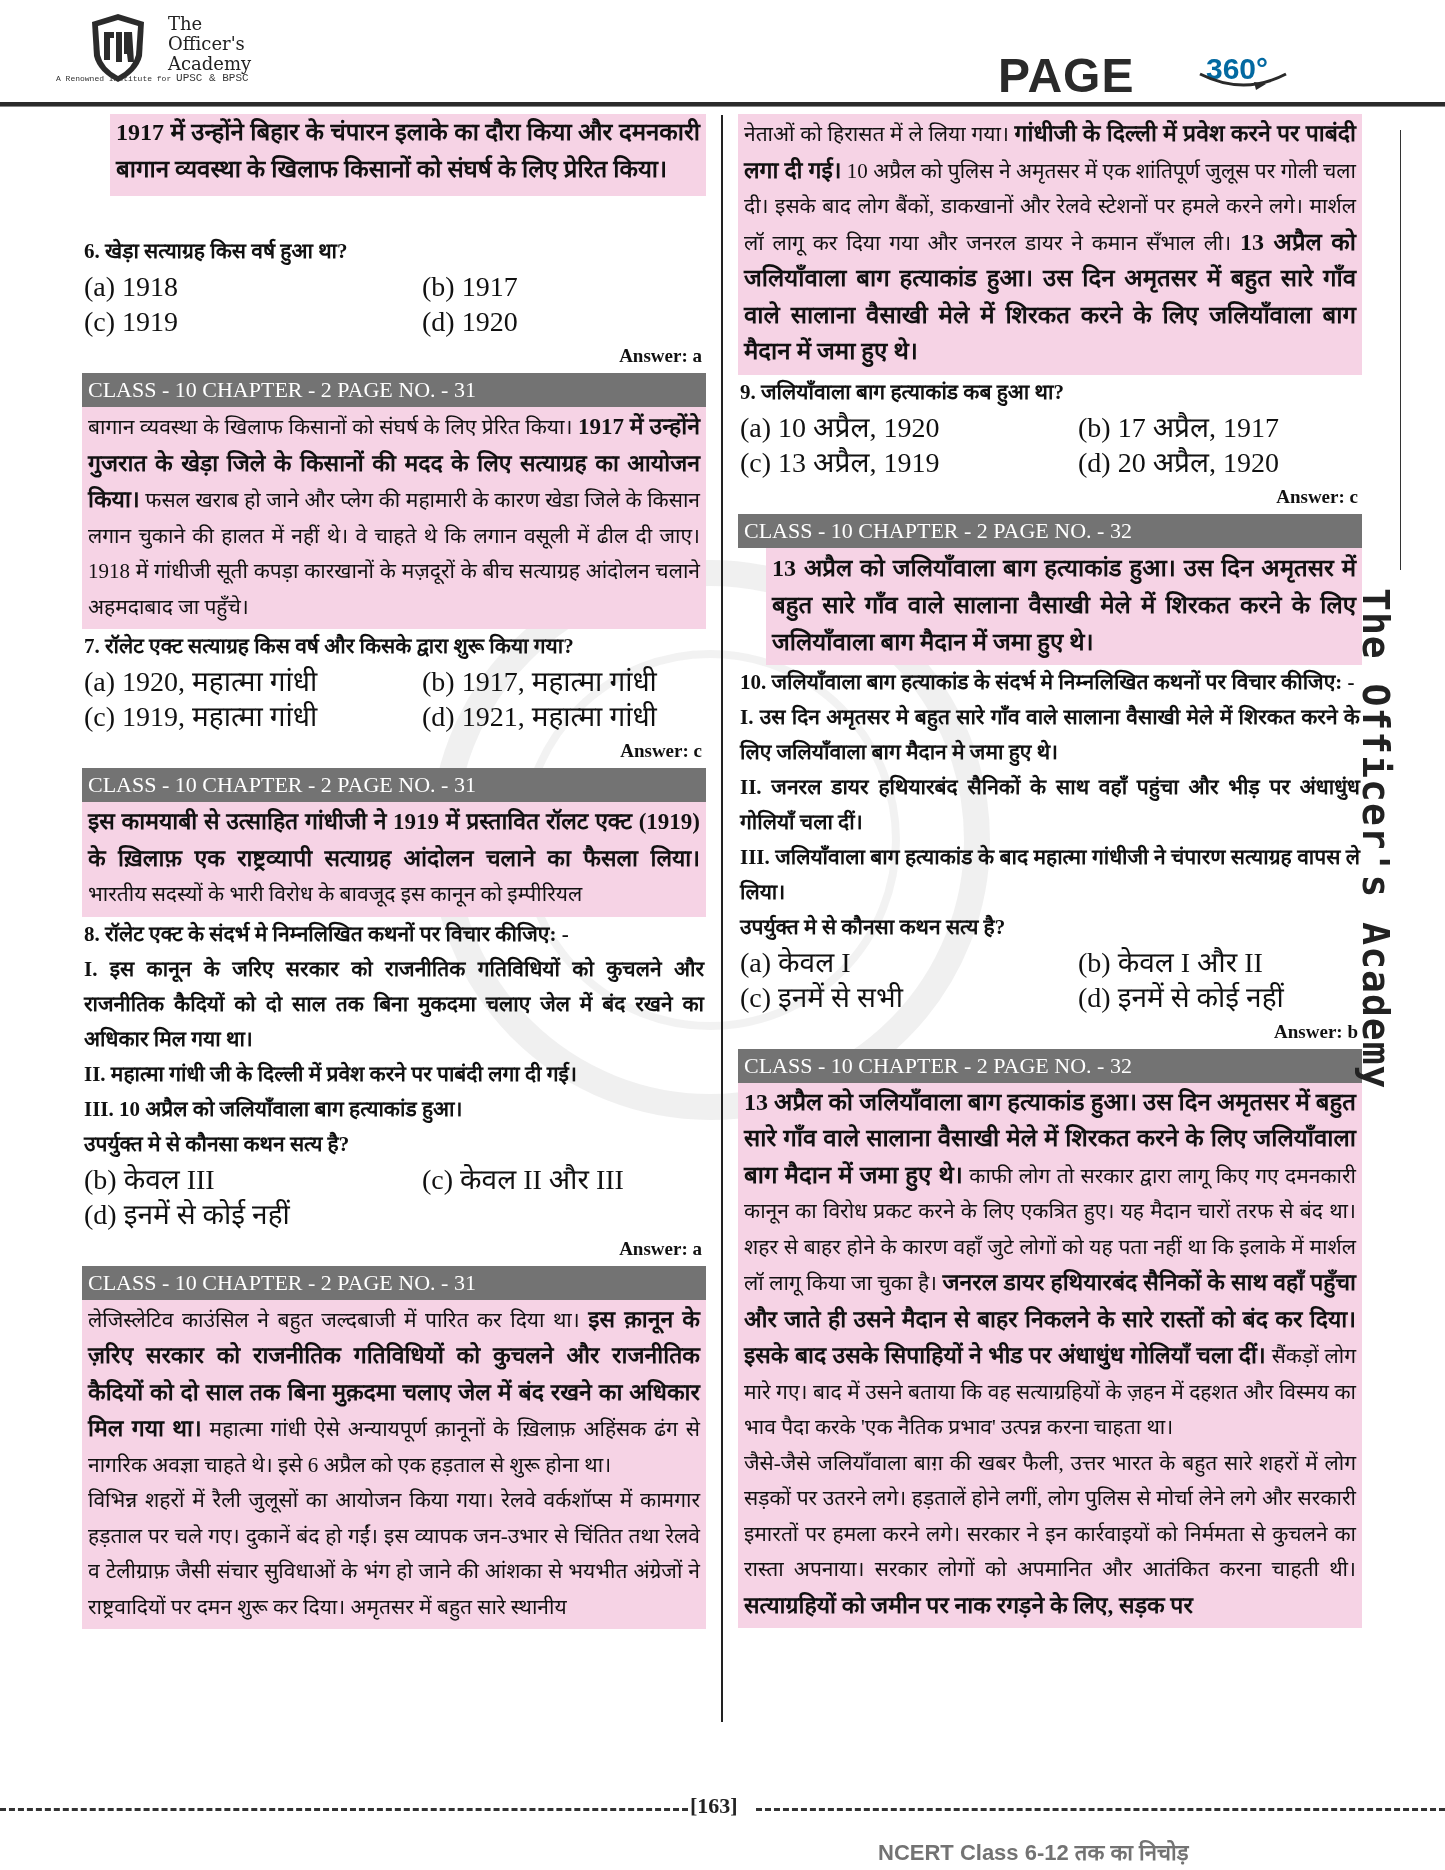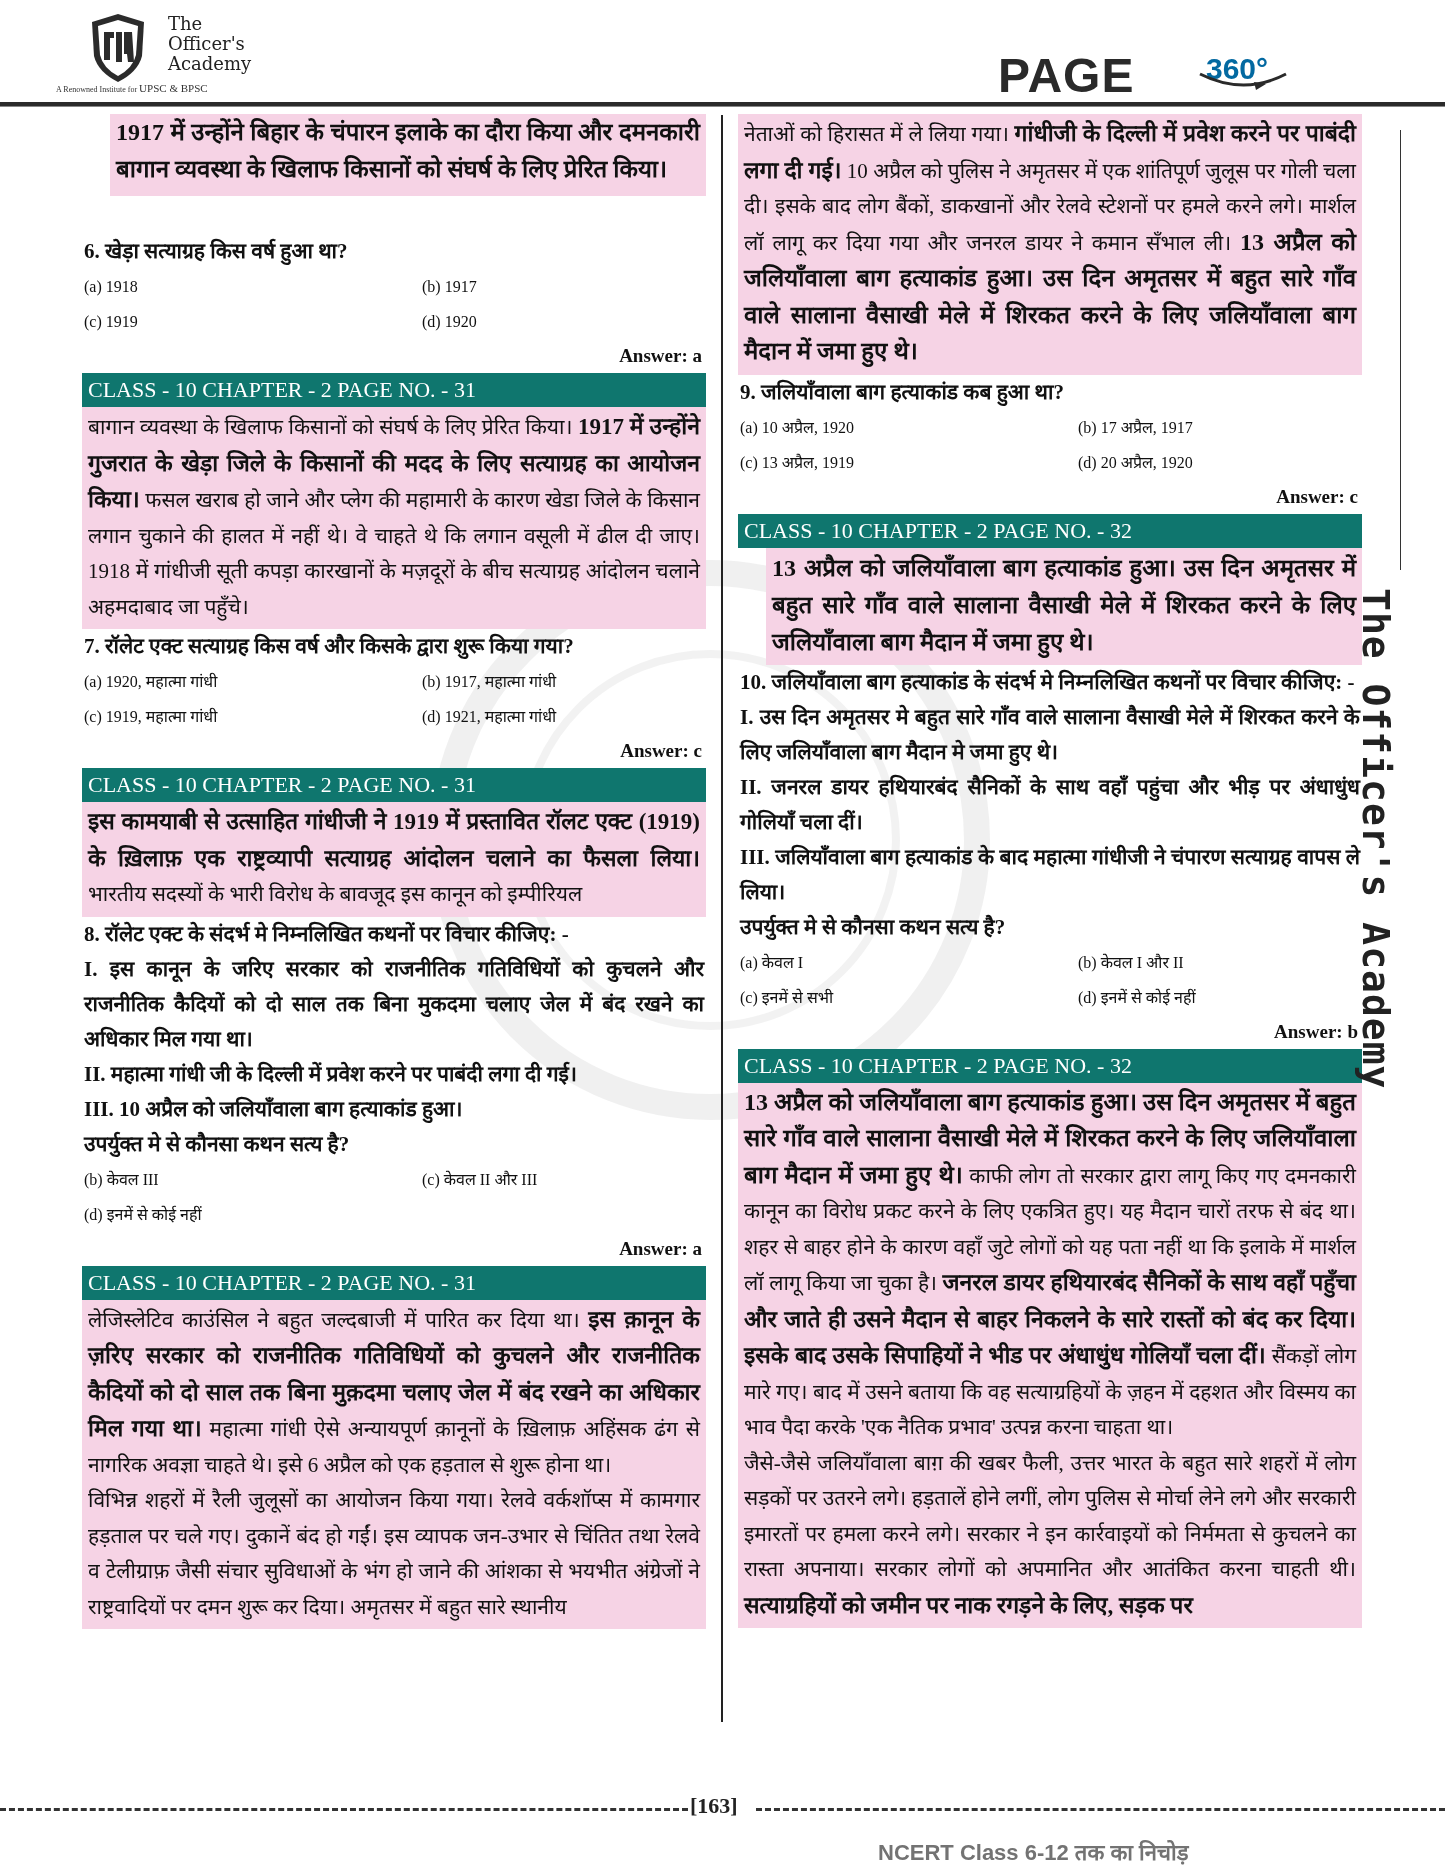--- a/index.html
+++ b/index.html
@@ -3,40 +3,40 @@
 <meta charset="utf-8">
 <style>
   * { box-sizing: border-box; margin: 0; padding: 0; }
   html, body { width: 1445px; height: 1870px; background: #ffffff; overflow: hidden; }
   body { position: relative; font-family: "Liberation Serif", "DejaVu Serif", serif; color: #111; }
 
   
   .header { position: absolute; left: 0; top: 0; width: 1325px; height: 104px; }
   .logo { position: absolute; left: 88px; top: 12px; width: 60px; height: 72px; }
   .brand { position: absolute; left: 168px; top: 14px; font-family: "DejaVu Serif", serif; font-size: 18px; line-height: 20px; color: #222; }
-  .brand .tag { position: absolute; left: -112px; top: 64px; white-space: nowrap; font-size: 8px; color: #333; font-family: Liberation Serif, serif; }
+  .brand .tag { position: absolute; left: -112px; top: 54px; white-space: nowrap; font-size: 8px; color: #333; font-family: Liberation Mono, monospace; }
   .brand .tag b { font-size: 11px; font-weight: normal; }
   .ncert { position: absolute; left: 998px; top: 52px; font-family: "Liberation Sans", sans-serif; font-weight: 900; font-size: 48px; letter-spacing: 1px; color: #2a2a2a; line-height: 48px; }
   .ncert-360 { position: absolute; left: 1206px; top: 52px; font-family: "Liberation Sans", sans-serif; font-weight: bold; font-size: 30px; color: #0369a1; }
   .ncert-360 svg { position: absolute; left: -12px; top: 14px; }
   .header-rule { position: absolute; left: 0; top: 102px; width: 1445px; height: 5px; background: #2b2b2b; border-bottom: 1px solid #888; }
 
   
   .col { position: absolute; top: 114px; width: 624px; }
   .col-left { left: 82px; }
   .col-right { left: 738px; }
   .divider { position: absolute; left: 721px; top: 115px; width: 2px; height: 1607px; background: #222; }
 
   .pink { background: #f6d3e5; padding: 2px 6px 4px 6px; }
   .para { font-size: 21px; line-height: 35.5px; text-align: justify; text-align-last: left; }
   .para.big { font-size: 24px; line-height: 37px; font-weight: bold; margin-left: 28px; }
   .para .b { font-weight: bold; font-size: 23px; }
-  .chapter-bar { background: #0f766e; color: #fff; font-size: 22px; line-height: 30px; padding: 2px 6px; letter-spacing: 0; }
+  .chapter-bar { background: #737373; color: #fff; font-size: 22px; line-height: 30px; padding: 2px 6px; letter-spacing: 0; }
   .q { font-size: 21px; font-weight: bold; line-height: 35px; padding: 0 2px; }
-  .opts { display: grid; grid-template-columns: 338px 1fr; font-size: 16px; line-height: 35px; padding: 0 2px; }
+  .opts { display: grid; grid-template-columns: 338px 1fr; font-size: 28px; line-height: 35px; padding: 0 2px; }
   .answer { text-align: right; font-weight: bold; font-size: 19px; line-height: 34px; padding-right: 4px; }
   .stmt { font-size: 21px; font-weight: bold; line-height: 35px; text-align: justify; padding: 0 2px; }
   .side-line { position: absolute; left: 1400px; top: 130px; width: 1px; height: 440px; background: #333; }
   .side-text { position: absolute; left: 1398px; top: 588px; transform-origin: 0 0; transform: rotate(90deg); white-space: nowrap; font-family: "DejaVu Sans Mono", monospace; font-weight: bold; font-size: 38px; color: #222; letter-spacing: 1px; }
 
   
   .watermark { position: absolute; left: 430px; top: 560px; width: 560px; height: 560px; border-radius: 50%; border: 26px solid rgba(170,170,170,0.18); pointer-events: none; }
   .watermark-inner { position: absolute; left: 520px; top: 650px; width: 380px; height: 380px; border-radius: 50%; border: 8px solid rgba(170,170,170,0.15); pointer-events: none; }
 
   

